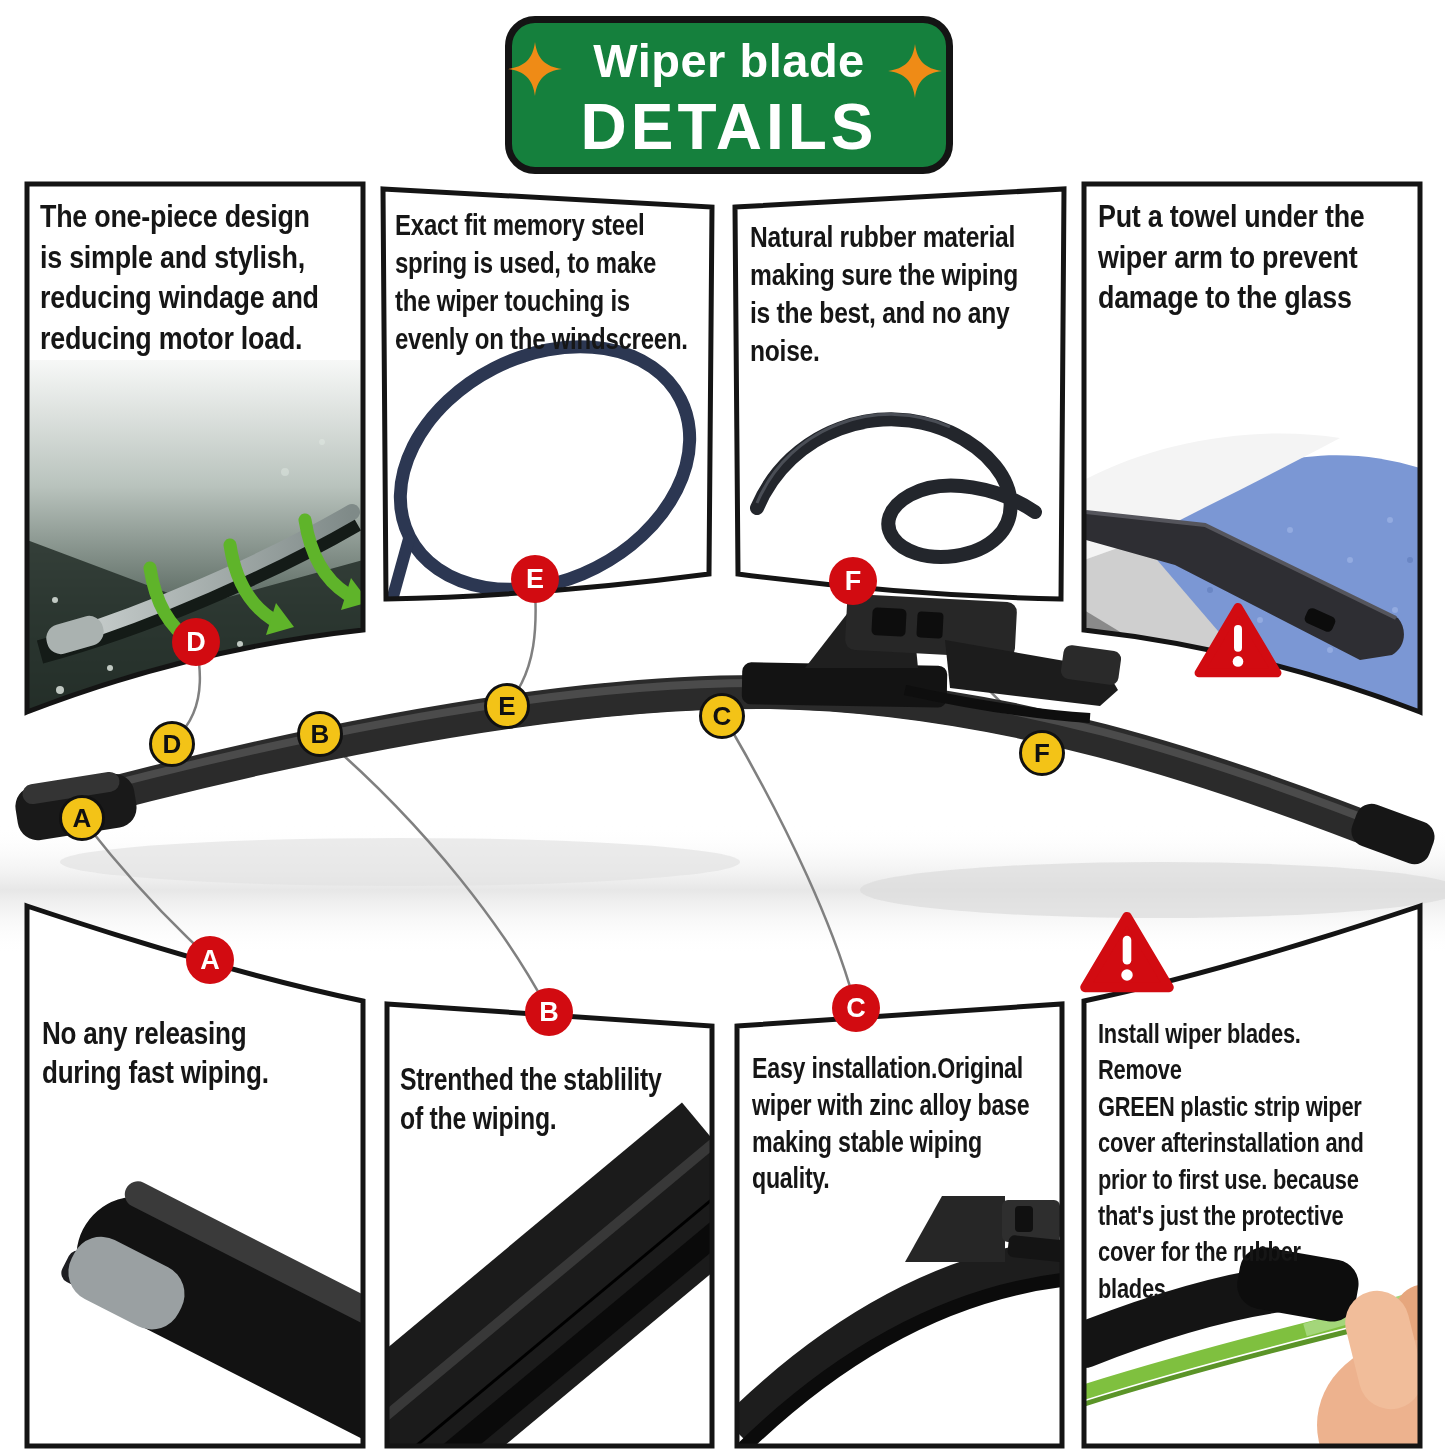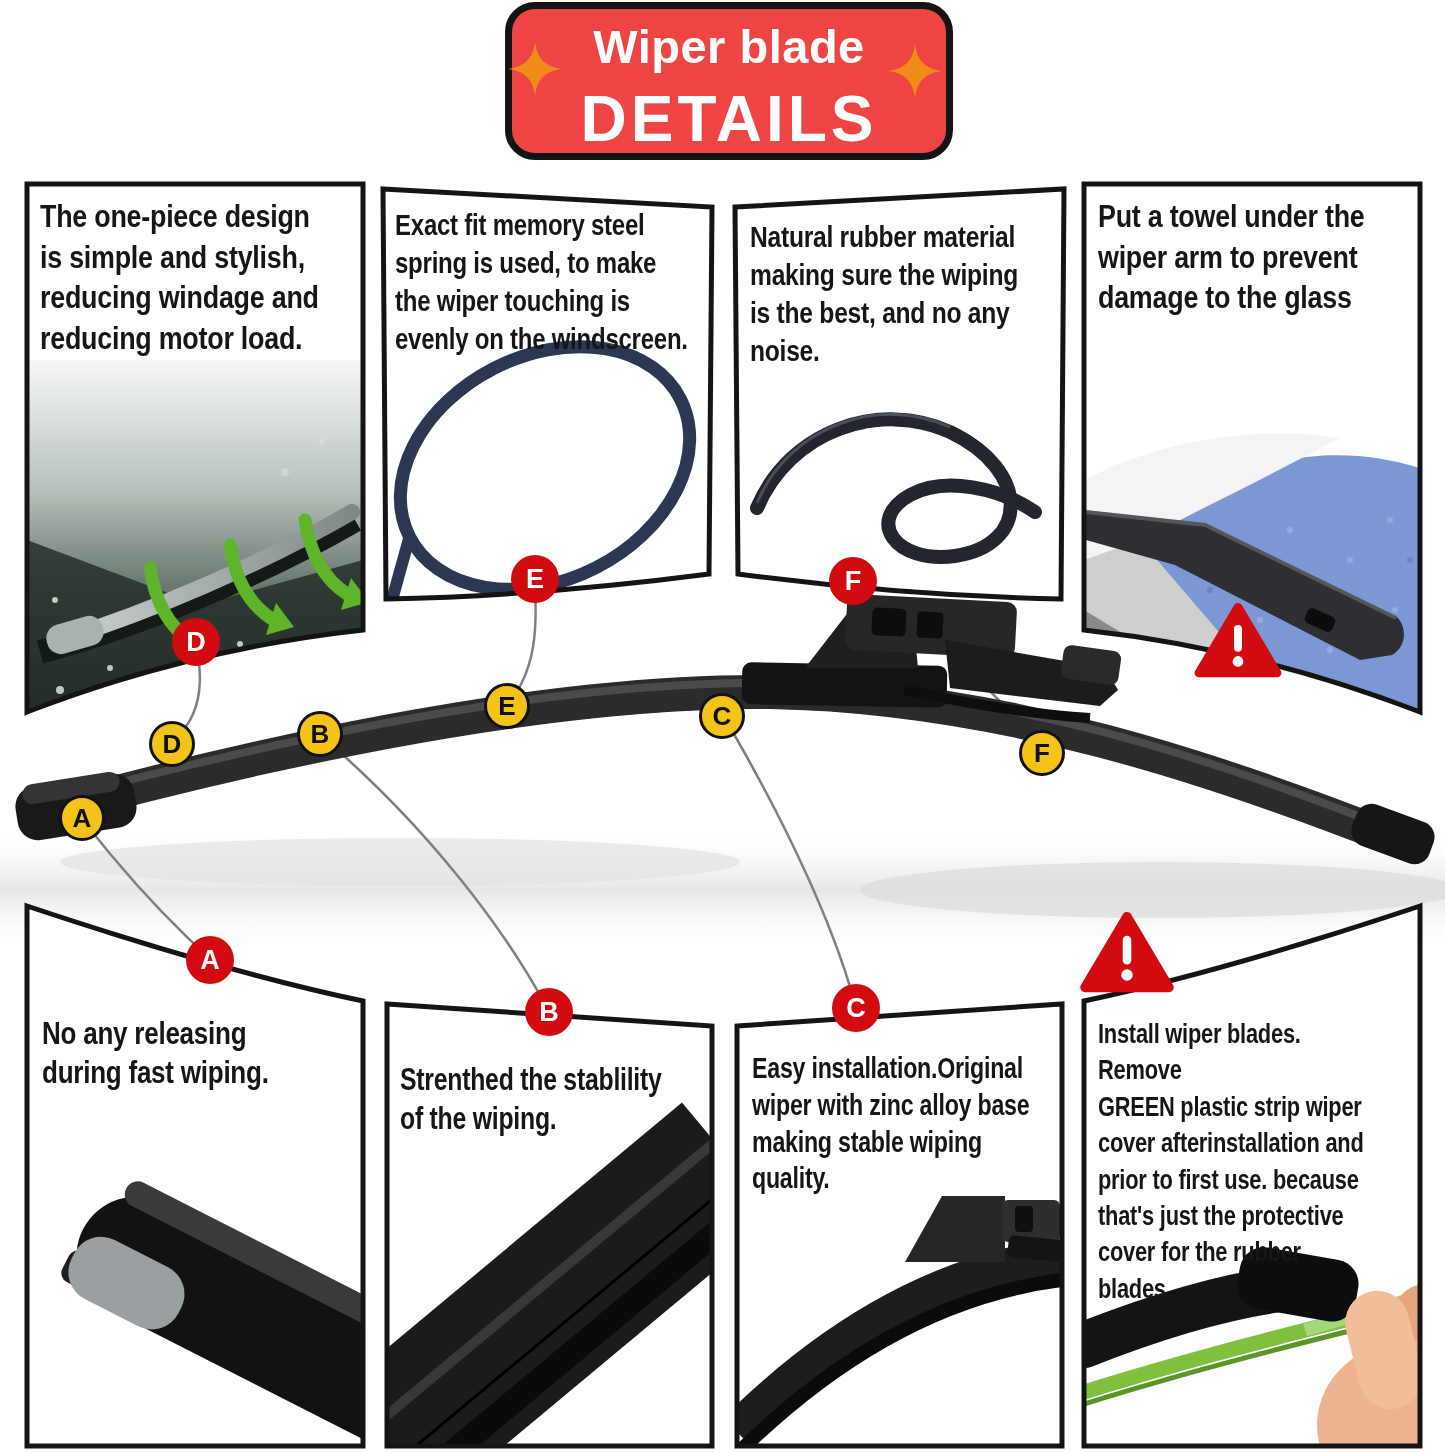--- a/index.html
+++ b/index.html
@@ -1,25 +1,25 @@
 <!DOCTYPE html>
 <html><head>
 <meta charset="utf-8">
 <style>
   html,body{margin:0;padding:0;background:#ffffff;}
   body{width:1445px;height:1453px;position:relative;overflow:hidden;
        font-family:"Liberation Sans", sans-serif;}
   #scene{position:absolute;left:0;top:0;width:1445px;height:1453px;}
 
   
-  .banner{position:absolute;left:505px;top:2px;width:448px;height:158px;
-          background:#ef4444;border:7px solid #141414;border-radius:30px;
+  .banner{position:absolute;left:505px;top:16px;width:448px;height:158px;
+          background:#15803d;border:7px solid #141414;border-radius:30px;
           box-sizing:border-box;text-align:center;color:#ffffff;}
   .banner-line1{margin-top:10px;font-size:47px;font-weight:700;letter-spacing:0.5px;}
-  .banner-line2{margin-top:8px;font-size:64px;font-weight:700;letter-spacing:4px;}
+  .banner-line2{margin-top:2px;font-size:64px;font-weight:700;letter-spacing:4px;}
   .sparkle{position:absolute;width:58px;height:58px;}
   #sparkle-left{left:506px;top:40px;}
   #sparkle-right{left:886px;top:42px;}
 
   
   .ptext{position:absolute;color:#161616;font-weight:700;white-space:pre-line;
          transform-origin:0 0;letter-spacing:-0.3px;line-height:1.27;}
   #pt1{left:40px;top:196px;font-size:32px;transform:scaleX(.84);}
   #pt2{left:395px;top:206px;font-size:30px;transform:scaleX(.80);}
   #pt3{left:750px;top:218px;font-size:30px;transform:scaleX(.82);}

